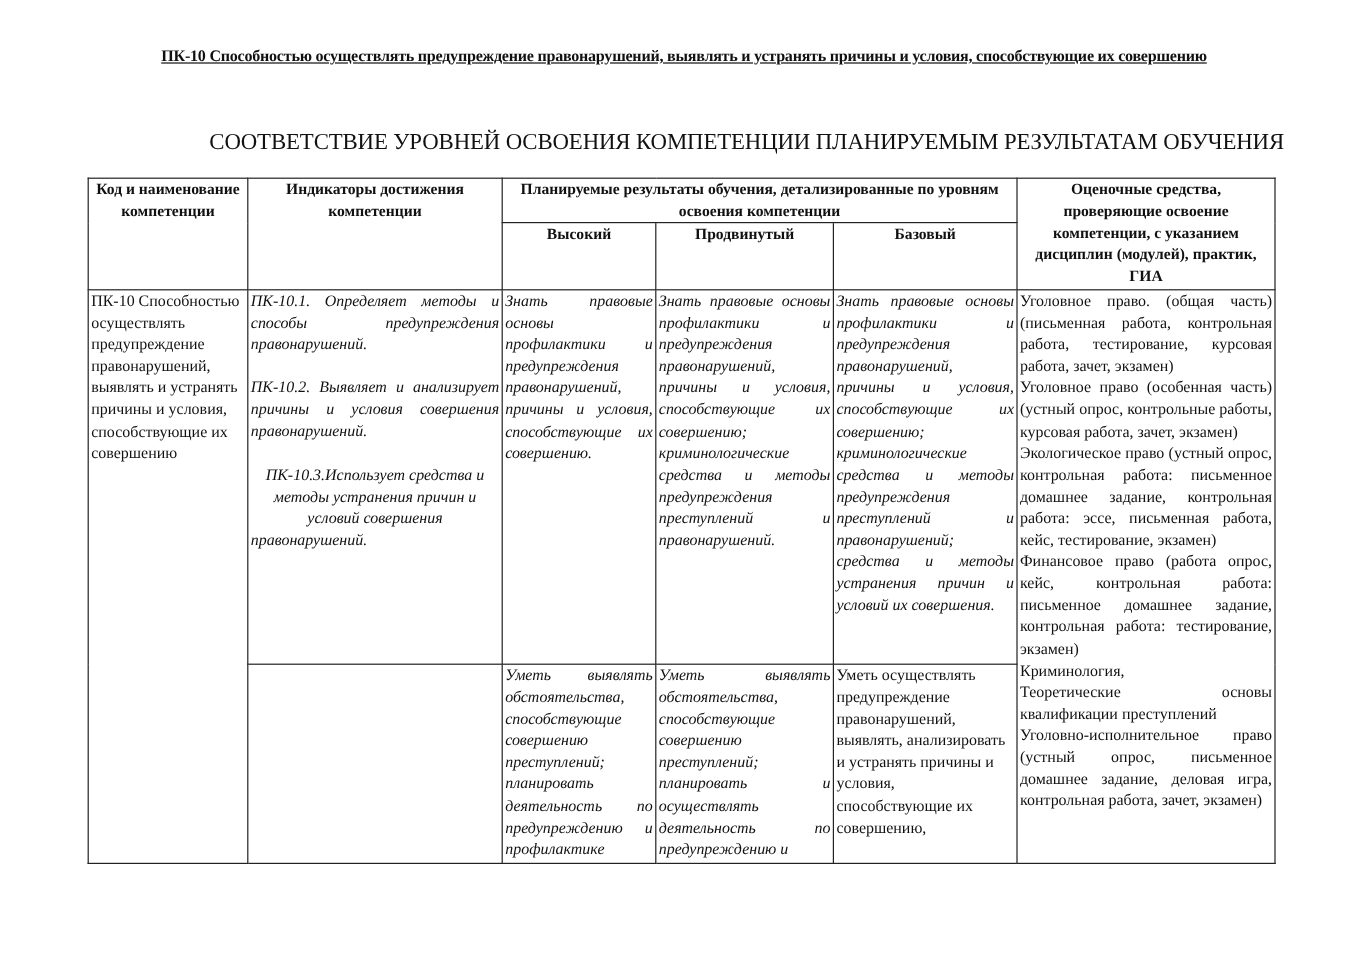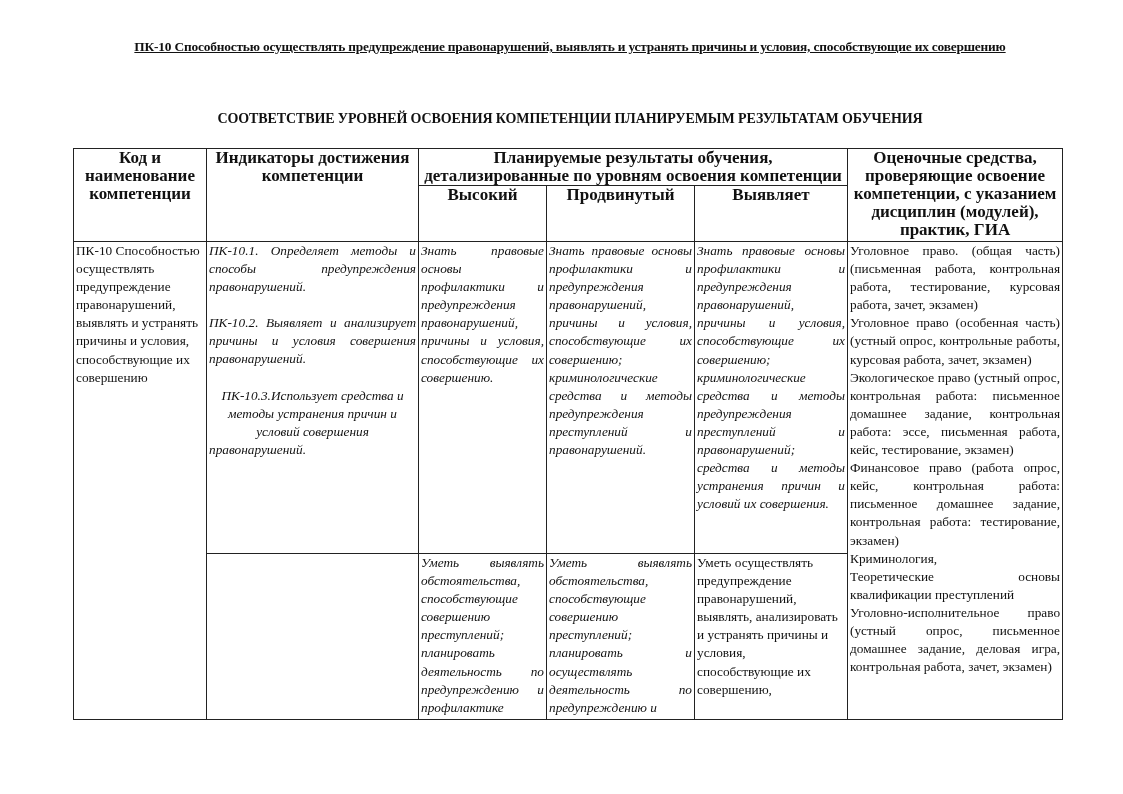--- a/index.html
+++ b/index.html
@@ -1,27 +1,27 @@
 <!DOCTYPE html>
 <html><head>
 <meta charset="utf-8">
 <style>
   html, body { margin: 0; padding: 0; background: #ffffff; }
   body { width: 1123px; height: 794px; position: relative; overflow: hidden;
          font-family: "Liberation Serif", "DejaVu Serif", serif; color: #111; }
   .doc-title { position: absolute; left: 70px; top: 38px; width: 1000px; text-align: center;
                font-weight: bold; font-size: 13.4px; line-height: 18px; text-decoration: underline;
                letter-spacing: -0.2px; }
-  .section-title { position: absolute; left: 70px; top: 110px; width: 1000px; text-align: center;
-                   font-weight: bold; font-size: 14px; line-height: 18px; letter-spacing: -0.1px; }
+  .section-title { position: absolute; left: 70px; top: 110px; width: 1000px; text-align: right;
+                   font-weight: normal; font-size: 19px; line-height: 18px; letter-spacing: -0.1px; }
   table.grid { position: absolute; left: 73px; top: 148px; border-collapse: collapse;
                table-layout: fixed; width: 989px; }
   table.grid td, table.grid th { border: 1.6px solid #222; vertical-align: top; padding: 0 2px;
                font-size: 13.3px; line-height: 18.1px; }
-  table.grid th { font-weight: bold; text-align: center; font-size: 17px; line-height: 18px; }
+  table.grid th { font-weight: bold; text-align: center; font-size: 13px; line-height: 18px; }
   th.level { vertical-align: middle; height: 55px; }
   td.just { text-align: justify; text-align-last: left; font-style: italic; }
   td.small { font-size: 12.2px; line-height: 17.1px; text-align: justify; }
   .gap { display: block; height: 18px; }
   .para { display: block; }
 </style>
 </head>
 <body>
 
 <div class="doc-title">ПК-10 Способностью осуществлять предупреждение правонарушений, выявлять и устранять причины и условия, способствующие их совершению</div>
@@ -39,21 +39,21 @@
   <tbody>
       <tr>
     <th rowspan="2">Код и наименование компетенции</th>
     <th rowspan="2">Индикаторы достижения компетенции</th>
     <th colspan="3">Планируемые результаты обучения, детализированные по уровням освоения компетенции</th>
     <th rowspan="2" style="vertical-align:top">Оценочные средства, проверяющие освоение компетенции, с указанием дисциплин (модулей), практик, ГИА</th>
   </tr>
   <tr>
     <th class="level">Высокий</th>
     <th class="level">Продвинутый</th>
-    <th class="level">Выявляет</th>
+    <th class="level">Базовый</th>
   </tr>
   <tr style="height:312px">
     <td rowspan="2">ПК-10 Способностью осуществлять предупреждение правонарушений, выявлять и устранять причины и условия, способствующие их совершению</td>
     <td class="just">
       <span class="para">ПК-10.1. Определяет методы и способы предупреждения правонарушений.</span>
       <span class="gap"></span>
       <span class="para">ПК-10.2. Выявляет и анализирует причины и условия совершения правонарушений.</span>
       <span class="gap"></span>
       <span class="para" style="text-align:center">ПК-10.3.Использует средства и методы устранения причин и условий совершения правонарушений.</span>
     </td>

